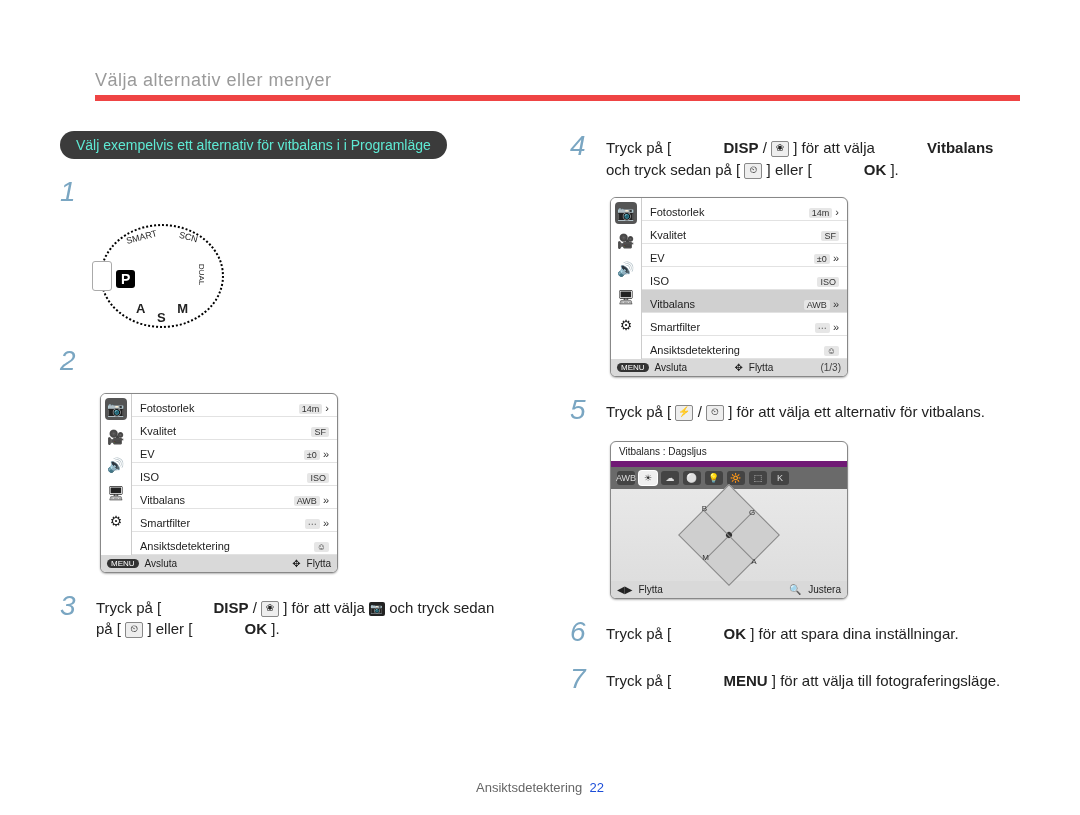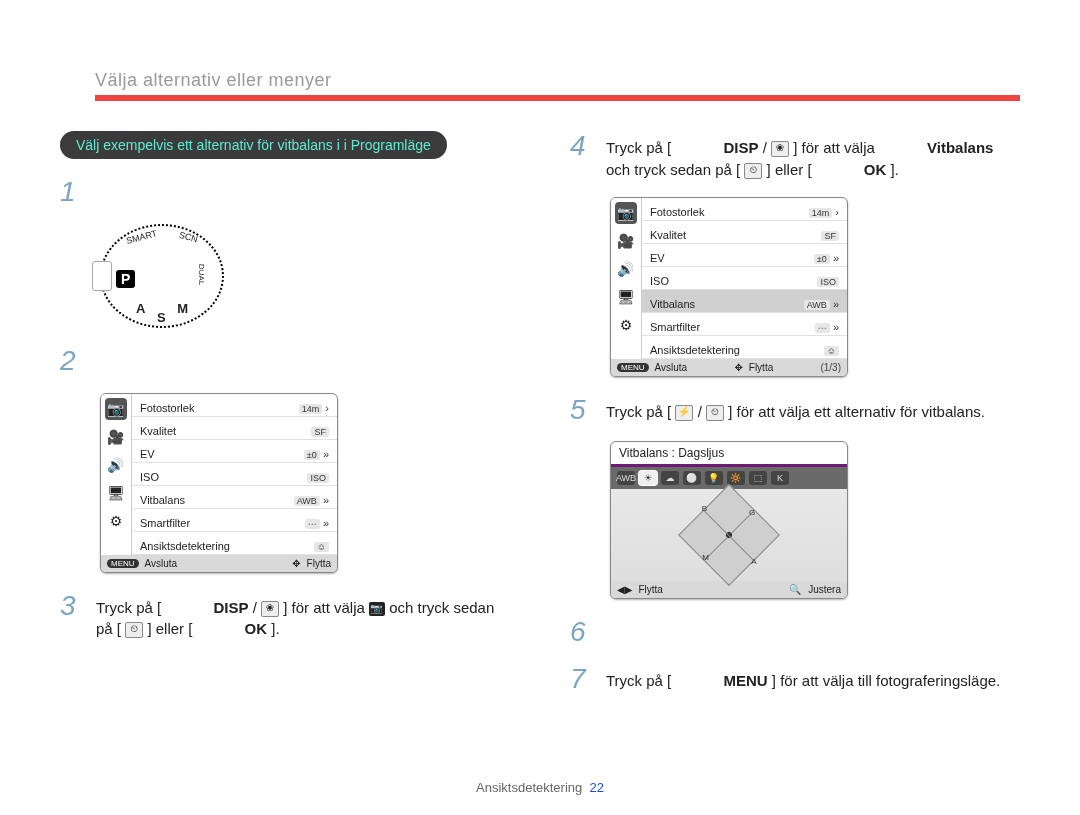--- a/index.html
+++ b/index.html
@@ -166,22 +166,22 @@
   }
   .lcd-footer .pill-btn {
     background:#333;color:#fff;border-radius:6px;padding:0 4px;font-size:8px;
   }
   .lcd-footer .spacer { flex:1; }
   .lcd-footer .pg { font-size:10px; color:#444; }
 
   
   .lcd .wb-title {
     padding: 4px 8px;
-    font-size: 12px;
-    border-bottom: 3px solid #701a75;
+    font-size: 10px;
+    border-bottom: 6px solid #701a75;
   }
   .wb-row {
     display:flex;
     gap:4px;
     padding: 4px 6px;
     background:#6a6a6a;
   }
   .wb-chip {
     width:18px;height:14px;background:#444;border-radius:3px;color:#ddd;font-size:9px;display:flex;align-items:center;justify-content:center;
   }
@@ -435,20 +435,25 @@
           <span>◀▶</span>
           <span>Flytta</span>
           <span class="spacer"></span>
           <span>🔍</span>
           <span>Justera</span>
         </div>
       </div>
 
       <div class="step" style="margin-top:18px;">
         <div class="step-num">6</div>
+        <div class="step-text">
+          <span>Tryck på [</span>
+          <b>OK</b>
+          <span>] för att spara dina inställningar.</span>
+        </div>
       </div>
 
       <div class="step">
         <div class="step-num">7</div>
         <div class="step-text">
           <span>Tryck på [</span>
           <b>MENU</b>
           <span>] för att välja till fotograferingsläge.</span>
         </div>
       </div>

